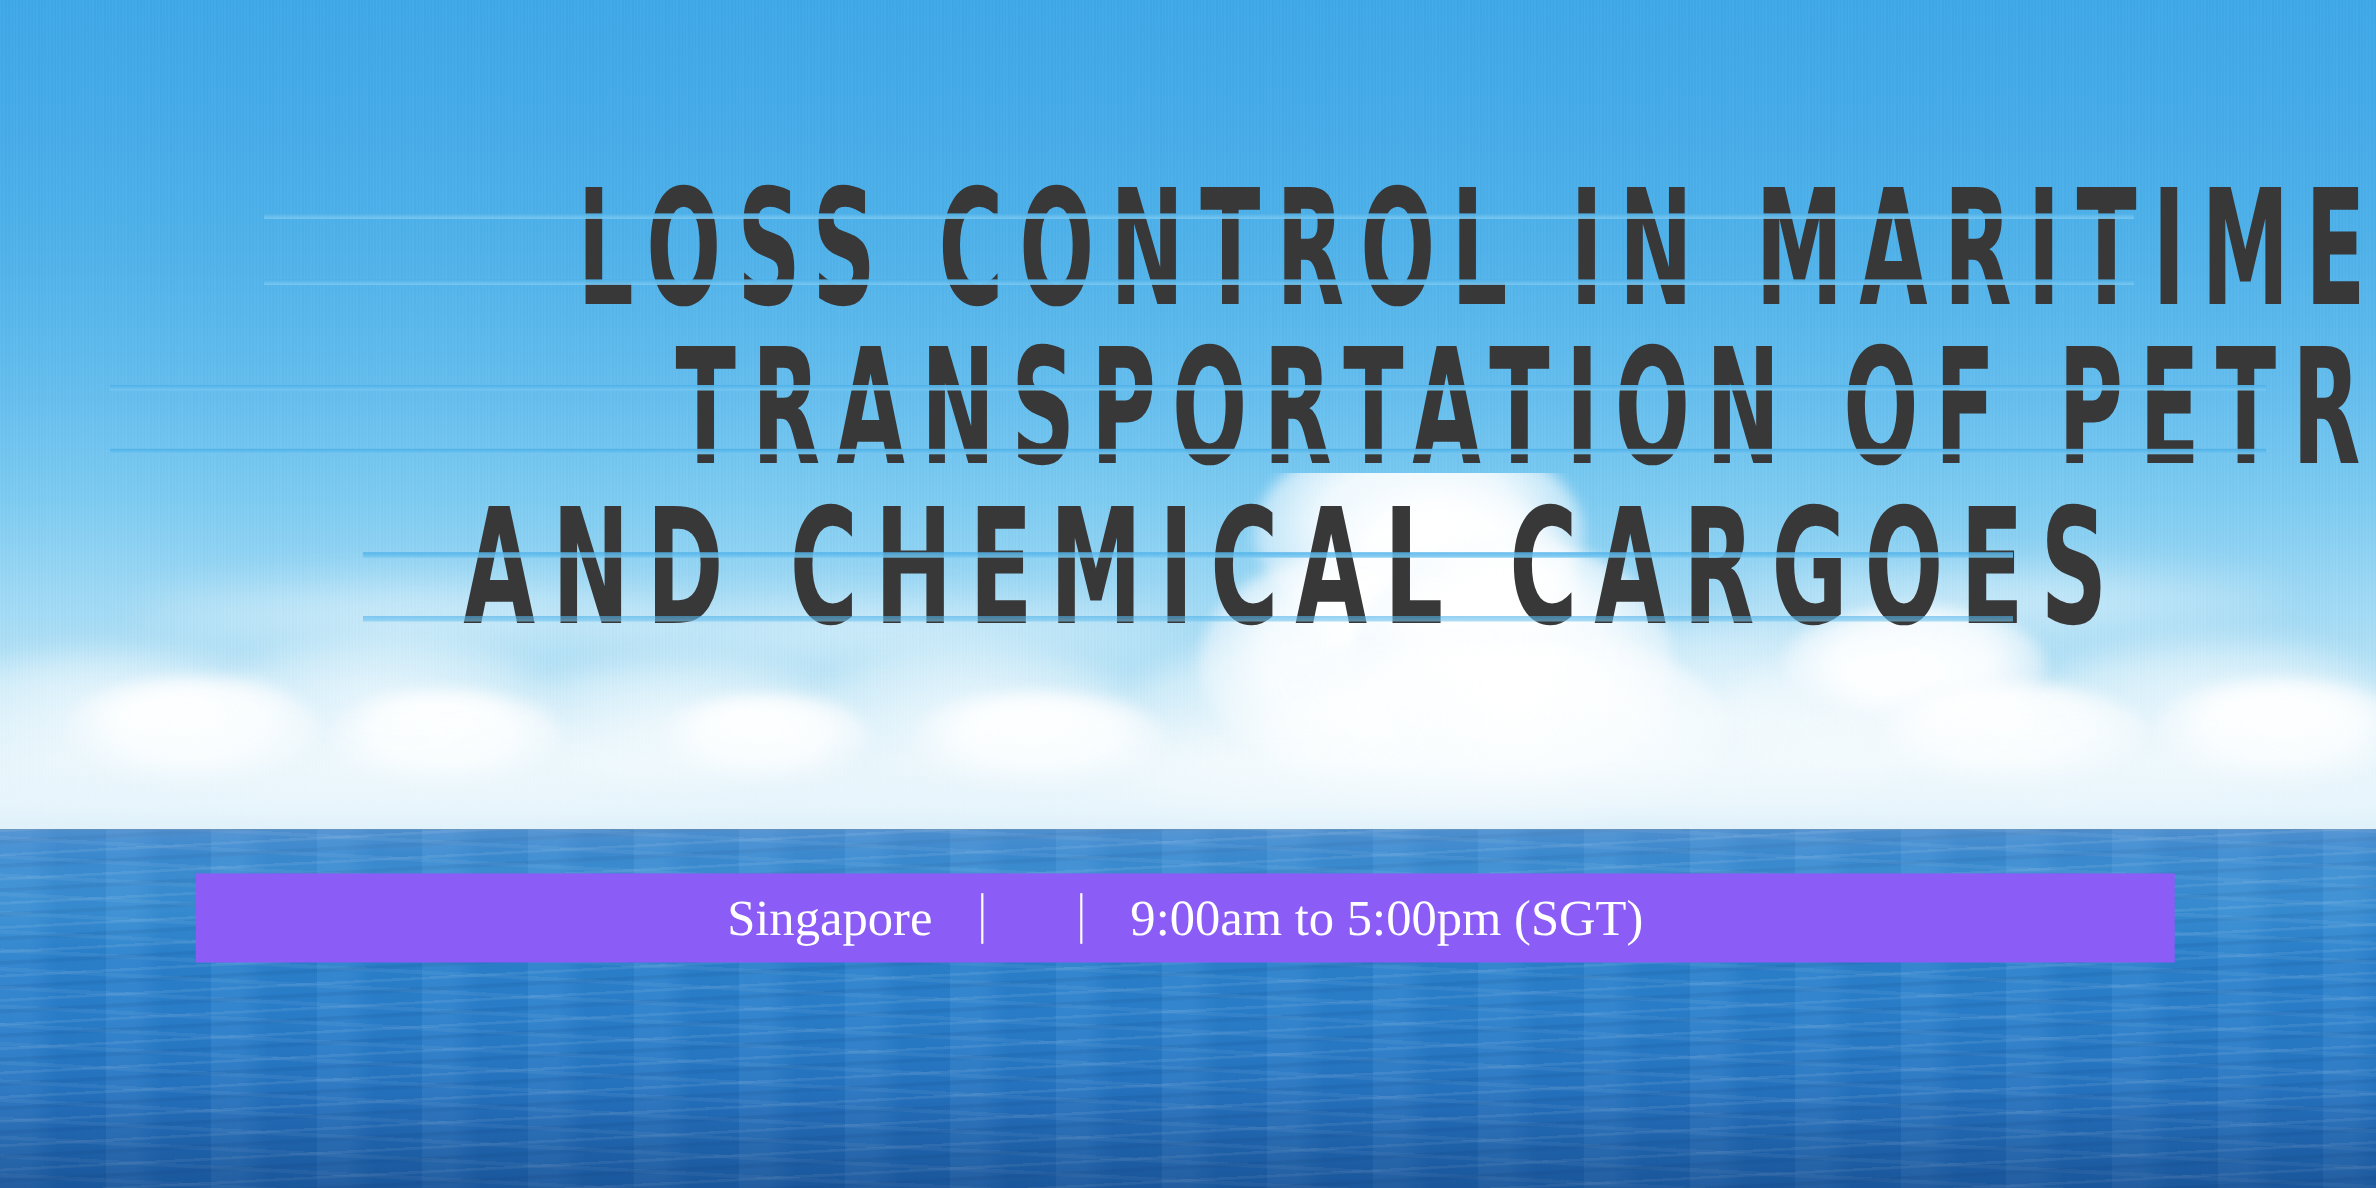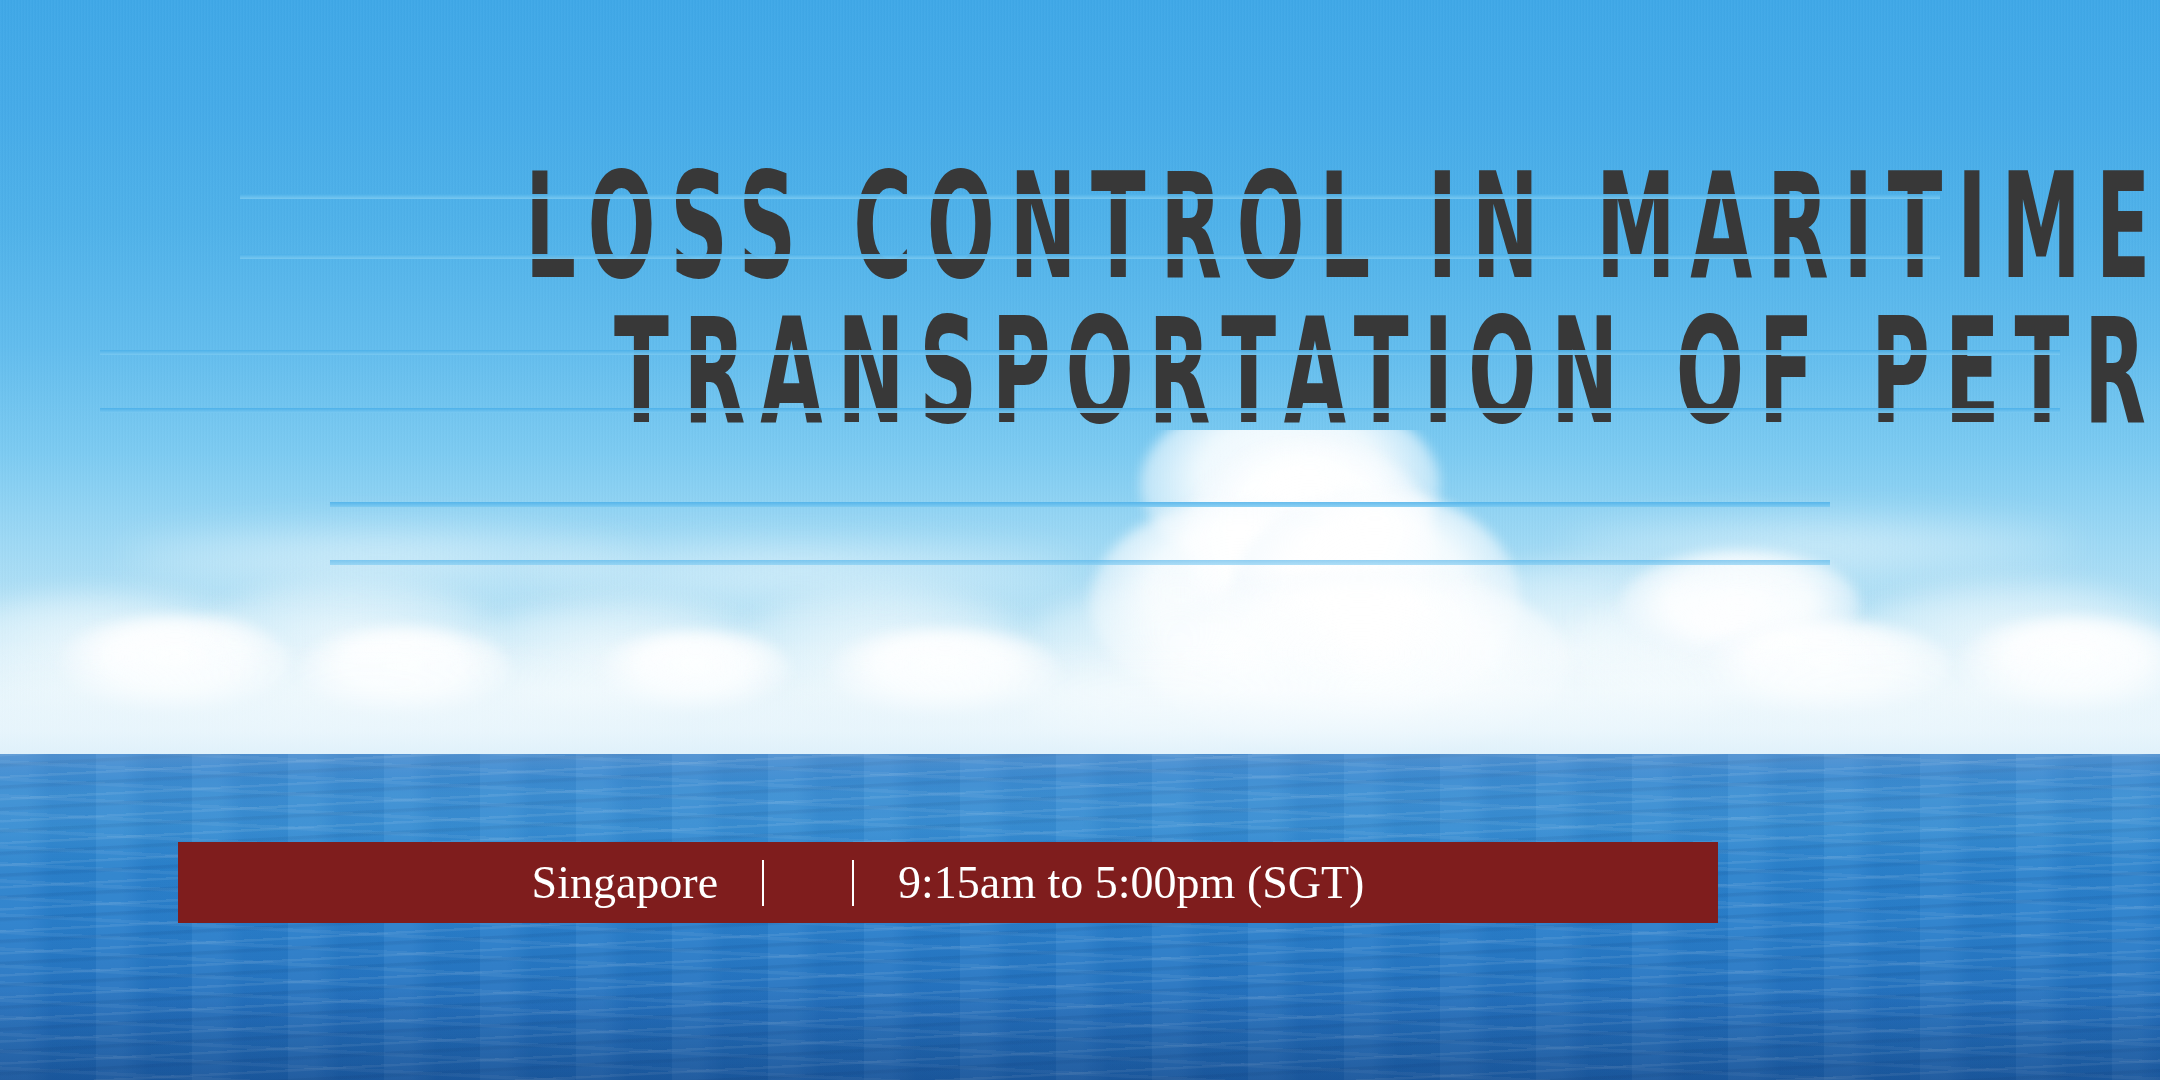--- a/index.html
+++ b/index.html
@@ -196,24 +196,24 @@
     width: 2160px;
     height: 440px;
     z-index: 6;
     pointer-events: none;
   }
 
   
   .datebar {
     position: absolute;
     left: 178px;
-    top: 842px;
-    width: 1540px;
+    top: 794px;
+    width: 1799px;
     height: 81px;
-    background: #7f1d1d;
+    background: #8b5cf6;
     z-index: 7;
     display: flex;
     align-items: center;
     justify-content: center;
   }
   .datebar-inner {
     display: flex;
     align-items: center;
     color: #ffffff;
     font-family: "Liberation Serif", "DejaVu Serif", serif;
@@ -275,20 +275,21 @@
   <div class="horizon-haze"></div>
 
   <div class="sea"></div>
   <div class="sea-waves"></div>
   <div class="sea-glint"></div>
   <div class="sea-deep"></div>
 
   <div class="title-block">
     <span class="title-line tl1"><span class="tl-inner" style="transform: scaleX(0.609662);">LOSS CONTROL IN MARITIME</span></span>
     <span class="title-line tl2"><span class="tl-inner" style="transform: scaleX(0.612359);">TRANSPORTATION OF PETROLEUM</span></span>
+    <span class="title-line tl3"><span class="tl-inner" style="transform: scaleX(0.641892);">AND CHEMICAL CARGOES</span></span>
   </div>
 
   <svg class="stencil-mask" viewBox="0 0 2160 440" preserveAspectRatio="none" aria-hidden="true">
     <defs>
       <linearGradient id="skyg1" x1="0" y1="0" x2="0" y2="1">
         <stop offset="0%" stop-color="#4cb0e9"></stop>
         <stop offset="100%" stop-color="#7ac9f1"></stop>
       </linearGradient>
     </defs>
 
@@ -300,17 +301,17 @@
 
     <rect x="330" y="352" width="1500" height="5" fill="url(#skyg1)" opacity="0.85"></rect>
     <rect x="330" y="410" width="1500" height="5" fill="url(#skyg1)" opacity="0.60"></rect>
   </svg>
 
   <div class="datebar">
     <div class="datebar-inner">
       <span class="db-text">Singapore</span>
       <span class="db-sep"></span>
       <span class="db-sep"></span>
-      <span class="db-text">9:15am to 5:00pm (SGT)</span>
+      <span class="db-text">9:00am to 5:00pm (SGT)</span>
     </div>
   </div>
 
 </div>
 
 </body></html>

